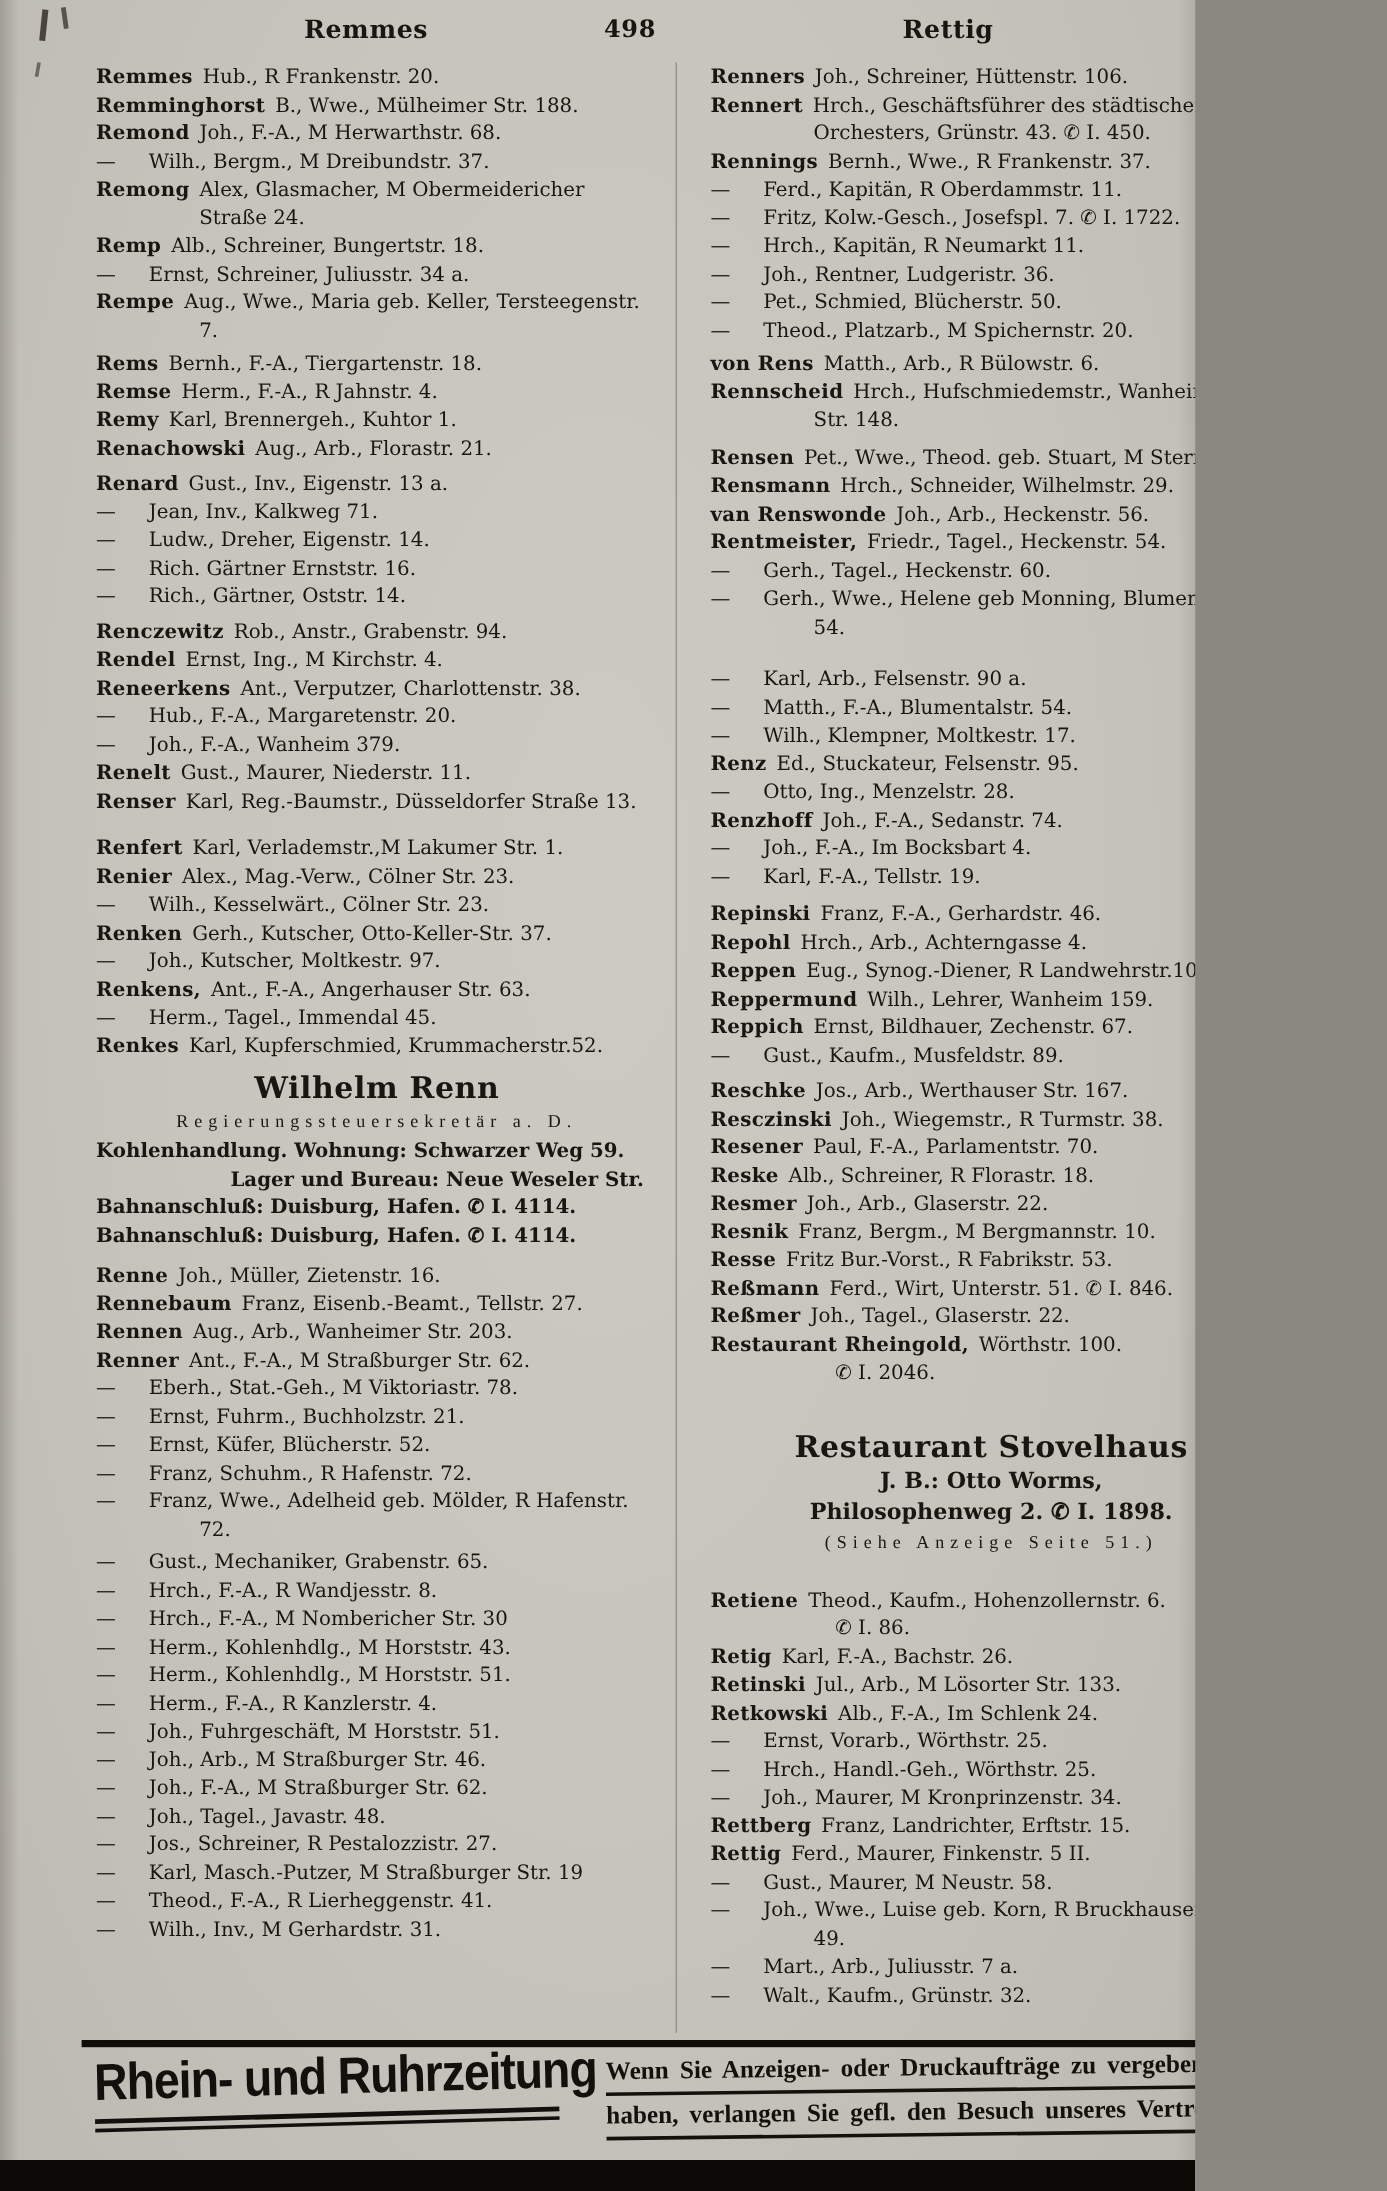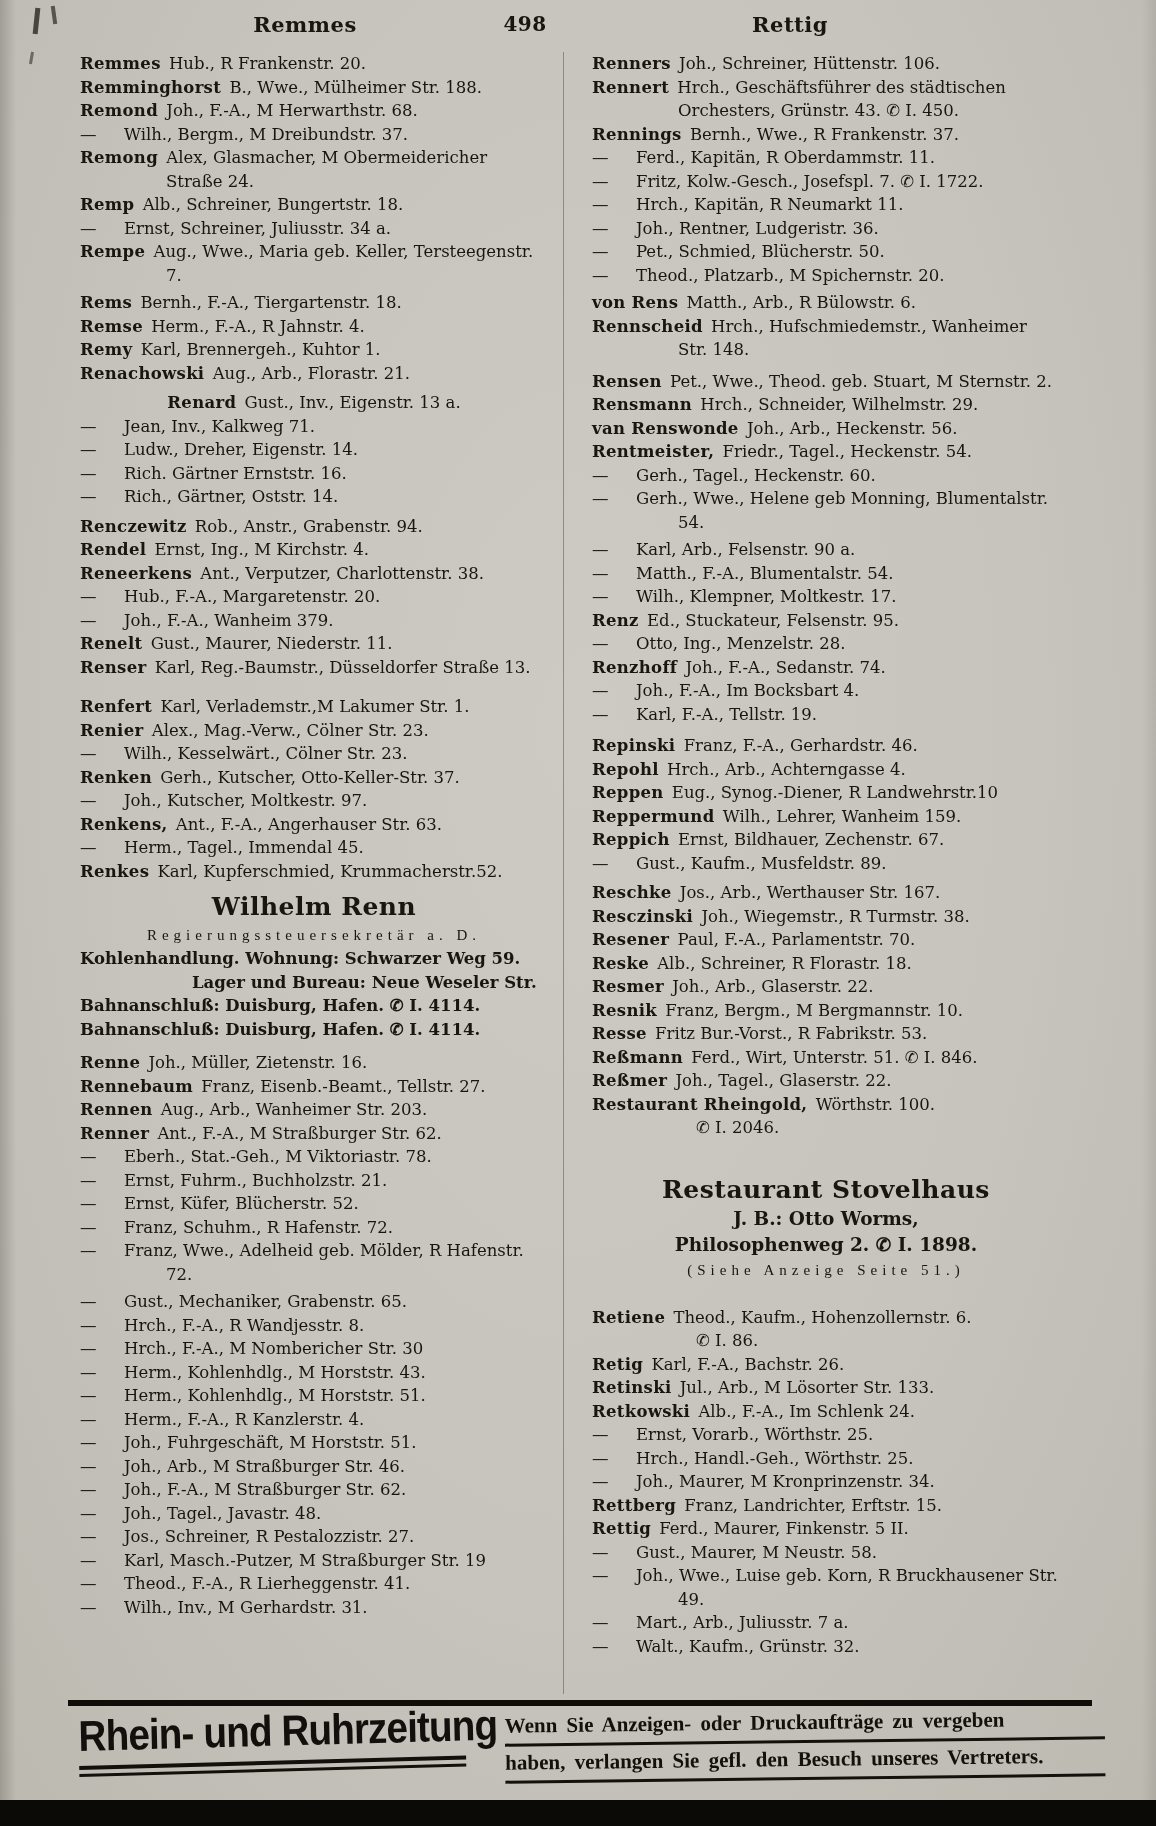--- a/index.html
+++ b/index.html
@@ -1,17 +1,17 @@
 <!DOCTYPE html>
 <html><head>
 <meta charset="utf-8">
 <style>
   html,body { margin:0; padding:0; background:#8a8880; }
   .page {
-    position:relative; width:1156px; height:1826px; overflow:hidden;
+    position:relative; width:996px; height:1826px; overflow:hidden;
     background:
       linear-gradient(90deg, rgba(50,45,38,.22) 0px, rgba(50,45,38,0) 16px),
       linear-gradient(270deg, rgba(50,45,38,.10) 0px, rgba(50,45,38,0) 14px),
       radial-gradient(ellipse at 50% 40%, #cdcac3 0%, #c7c4bd 55%, #bcb9b1 100%);
     font-family:"DejaVu Serif", serif;
     color:#191510;
   }
   
   .ink-mark-1 { position:absolute; left:34px; top:8px; width:5px; height:26px; background:#2a261f; transform:rotate(6deg); opacity:.8; }
   .ink-mark-2 { position:absolute; left:52px; top:6px; width:4px; height:18px; background:#2a261f; transform:rotate(-8deg); opacity:.7; }
@@ -82,21 +82,21 @@
       <div class="line e"><b class="surname">Remond</b> Joh., F.-A., M Herwarthstr. 68.</div>
       <div class="line e"><span class="dash">—</span>Wilh., Bergm., M Dreibundstr. 37.</div>
       <div class="line e"><b class="surname">Remong</b> Alex, Glasmacher, M Obermeidericher Straße 24.</div>
       <div class="line e"><b class="surname">Remp</b> Alb., Schreiner, Bungertstr. 18.</div>
       <div class="line e"><span class="dash">—</span>Ernst, Schreiner, Juliusstr. 34 a.</div>
       <div class="line e"><b class="surname">Rempe</b> Aug., Wwe., Maria geb. Keller, Tersteegenstr. 7.</div>
       <div class="line e" style="margin-top: 4px;"><b class="surname">Rems</b> Bernh., F.-A., Tiergartenstr. 18.</div>
       <div class="line e"><b class="surname">Remse</b> Herm., F.-A., R Jahnstr. 4.</div>
       <div class="line e"><b class="surname">Remy</b> Karl, Brennergeh., Kuhtor 1.</div>
       <div class="line e"><b class="surname">Renachowski</b> Aug., Arb., Florastr. 21.</div>
-      <div class="line e" style="margin-top: 6px; text-align: center;"><b class="surname">Renard</b> Gust., Inv., Eigenstr. 13 a.</div>
+      <div class="line e" style="margin-top: 6px;"><b class="surname">Renard</b> Gust., Inv., Eigenstr. 13 a.</div>
       <div class="line e"><span class="dash">—</span>Jean, Inv., Kalkweg 71.</div>
       <div class="line e"><span class="dash">—</span>Ludw., Dreher, Eigenstr. 14.</div>
       <div class="line e"><span class="dash">—</span>Rich. Gärtner Ernststr. 16.</div>
       <div class="line e"><span class="dash">—</span>Rich., Gärtner, Oststr. 14.</div>
       <div class="line e" style="margin-top: 6px;"><b class="surname">Renczewitz</b> Rob., Anstr., Grabenstr. 94.</div>
       <div class="line e"><b class="surname">Rendel</b> Ernst, Ing., M Kirchstr. 4.</div>
       <div class="line e"><b class="surname">Reneerkens</b> Ant., Verputzer, Charlottenstr. 38.</div>
       <div class="line e"><span class="dash">—</span>Hub., F.-A., Margaretenstr. 20.</div>
       <div class="line e"><span class="dash">—</span>Joh., F.-A., Wanheim 379.</div>
       <div class="line e"><b class="surname">Renelt</b> Gust., Maurer, Niederstr. 11.</div>
@@ -150,21 +150,21 @@
       <div class="line e"><span class="dash">—</span>Pet., Schmied, Blücherstr. 50.</div>
       <div class="line e"><span class="dash">—</span>Theod., Platzarb., M Spichernstr. 20.</div>
       <div class="line e" style="margin-top: 4px;"><b class="surname">von Rens</b> Matth., Arb., R Bülowstr. 6.</div>
       <div class="line e"><b class="surname">Rennscheid</b> Hrch., Hufschmiedemstr., Wanheimer Str. 148.</div>
       <div class="line e" style="margin-top: 8px;"><b class="surname">Rensen</b> Pet., Wwe., Theod. geb. Stuart, M Sternstr. 2.</div>
       <div class="line e"><b class="surname">Rensmann</b> Hrch., Schneider, Wilhelmstr. 29.</div>
       <div class="line e"><b class="surname">van Renswonde</b> Joh., Arb., Heckenstr. 56.</div>
       <div class="line e"><b class="surname">Rentmeister,</b> Friedr., Tagel., Heckenstr. 54.</div>
       <div class="line e"><span class="dash">—</span>Gerh., Tagel., Heckenstr. 60.</div>
       <div class="line e"><span class="dash">—</span>Gerh., Wwe., Helene geb Monning, Blumentalstr. 54.</div>
-      <div class="line e" style="margin-top: 4px;"><span class="dash">—</span>Karl, Arb., Felsenstr. 90 a.</div>
+      <div class="line e" style="margin-top: 20px;"><span class="dash">—</span>Karl, Arb., Felsenstr. 90 a.</div>
       <div class="line e"><span class="dash">—</span>Matth., F.-A., Blumentalstr. 54.</div>
       <div class="line e"><span class="dash">—</span>Wilh., Klempner, Moltkestr. 17.</div>
       <div class="line e"><b class="surname">Renz</b> Ed., Stuckateur, Felsenstr. 95.</div>
       <div class="line e"><span class="dash">—</span>Otto, Ing., Menzelstr. 28.</div>
       <div class="line e"><b class="surname">Renzhoff</b> Joh., F.-A., Sedanstr. 74.</div>
       <div class="line e"><span class="dash">—</span>Joh., F.-A., Im Bocksbart 4.</div>
       <div class="line e"><span class="dash">—</span>Karl, F.-A., Tellstr. 19.</div>
       <div class="line e" style="margin-top: 8px;"><b class="surname">Repinski</b> Franz, F.-A., Gerhardstr. 46.</div>
       <div class="line e"><b class="surname">Repohl</b> Hrch., Arb., Achterngasse 4.</div>
       <div class="line e"><b class="surname">Reppen</b> Eug., Synog.-Diener, R Landwehrstr.10</div>

